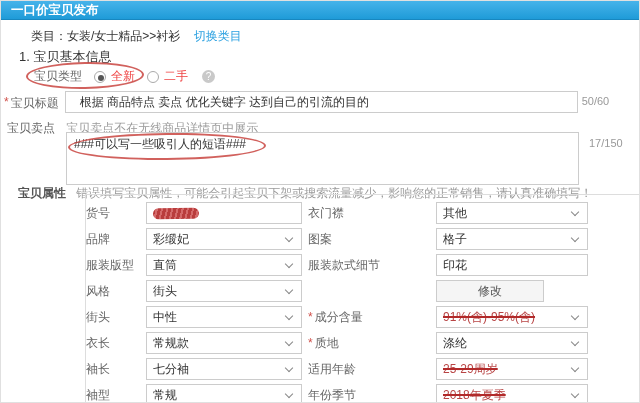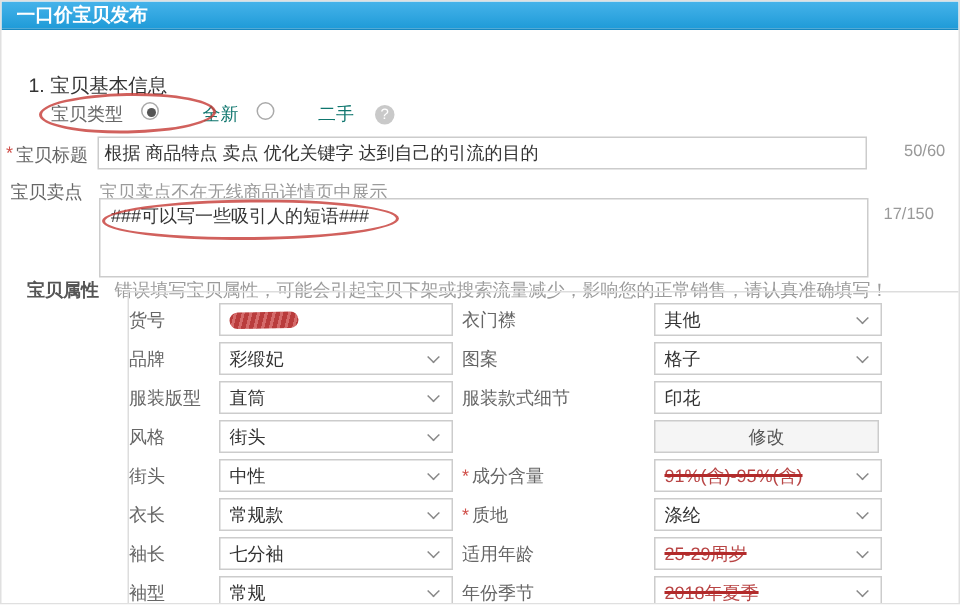--- a/index.html
+++ b/index.html
@@ -14,40 +14,40 @@
               color:#fff; font-weight:bold; font-size:12.5px; line-height:19px; padding-left:10px; }
 
   
   .crumbs { position:absolute; left:30px; top:27px; color:#333; }
   .crumbs .c-link { color:#2aa0e0; margin-left:10px; text-decoration:none; cursor:pointer; }
 
   .sec { position:absolute; left:18px; top:47px; font-size:13px; color:#333; }
 
   
   .type-row { position:absolute; left:33px; top:67px; display:flex; align-items:center; color:#666; }
-  .type-row .rgroup { display:flex; align-items:flex-start; margin-left:12px; color:#0f766e;gap:24px; }
+  .type-row .rgroup { display:flex; align-items:center; margin-left:12px; color:#ef4444; }
   .radio { display:inline-block; width:12px; height:12px; border:1px solid #aaa; border-radius:50%;
            background:#fff; position:relative; margin-right:5px; }
   .radio.sel::after { content:""; position:absolute; left:3px; top:3px; width:6px; height:6px;
            border-radius:50%; background:#555; }
   .help { display:inline-block; width:13px; height:13px; border-radius:50%; background:#c9c9c9;
           color:#fff; font-size:10px; line-height:13px; text-align:center; margin-left:14px; }
 
   .star { color:#d0504a; margin-right:2px; }
   .lbl { color:#666; }
   .hint { color:#9b9b9b; }
 
   
   .title-row { position:absolute; left:3px; top:90px; display:flex; align-items:flex-start; }
   .title-row .lbl { margin-top:4px; }
-  .inputbox { background:#fff; border:1px solid #ccc; height:22px; line-height:20px; padding:0 4px;
+  .inputbox { background:#fff; border:1px solid #ccc; height:22px; line-height:20px; padding:0 14px;
               overflow:hidden; white-space:nowrap; }
   .title-input { width:513px; margin-left:6px; }
   .counter { color:#999; font-size:11px; }
-  .title-counter { margin-left:25px; margin-top:4px; }
+  .title-counter { margin-left:4px; margin-top:4px; }
 
   
   .sp-row { position:absolute; left:6px; top:119px; }
   .sp-row .hint { margin-left:8px; }
   .textarea { position:absolute; left:65px; top:131px; width:513px; height:53px;
               border:1px solid #ccc; background:#fff; padding:3px 7px; line-height:17px; }
   .sp-counter { position:absolute; left:588px; top:136px; }
 
   
   .attr-row { position:absolute; left:17px; top:184px; }
@@ -58,21 +58,21 @@
   .panel { position:absolute; left:84px; top:193px; width:556px; height:210px;
            border-top:1px solid #ddd; border-left:1px solid #ddd; padding-top:7px; overflow:hidden; }
   .grid { display:grid; grid-template-columns:54px 156px 122px 152px; column-gap:6px; row-gap:4px;
           align-items:center; }
   .glbl { color:#666; text-align:left; line-height:14px; }
   .field, .selectbox { position:relative; height:22px; border:1px solid #ccc; background:#fff;
           line-height:20px; padding:0 6px; overflow:hidden; white-space:nowrap; }
   .selectbox { padding-right:22px; cursor:pointer; }
   .chev { position:absolute; right:9px; top:6px; width:6px; height:6px;
           border-right:1.5px solid #888; border-bottom:1.5px solid #888; transform:rotate(45deg); }
-  .btn { width:150px; height:22px; border:1px solid #ccc; background:#f5f5f5; color:#555;
+  .btn { width:108px; height:22px; border:1px solid #ccc; background:#f5f5f5; color:#555;
          text-align:center; line-height:20px; cursor:pointer; }
 
   
   .struck { color:#b84444; text-decoration:line-through; text-decoration-color:#b22a2a;
             text-decoration-thickness:2px; }
   .red-ellipse { position:absolute; border:2px solid rgba(197,58,52,.8); border-radius:50%;
             pointer-events:none; }
   .e1 { left:25px; top:61px; width:118px; height:27px; transform:rotate(-1deg); }
   .e2 { left:67px; top:132px; width:198px; height:27px; transform:rotate(-0.5deg); }
   .scribble { display:inline-block; width:46px; height:11px; margin-top:5px; border-radius:6px;
@@ -81,20 +81,24 @@
 </style>
 </head>
 <body>
 
 <div class="page">
 
   <div class="titlebar">
     <span>一口价宝贝发布</span>
   </div>
 
+  <div class="crumbs">
+    <span>类目：</span><span>女装/女士精品&gt;&gt;衬衫</span>
+    <a class="c-link">切换类目</a>
+  </div>
 
   <div class="sec">1. 宝贝基本信息</div>
 
   <div class="type-row">
     <span class="lbl">宝贝类型</span>
     <span class="rgroup">
       <span class="radio sel"></span>
       <span>全新</span>
     </span>
     <span class="rgroup">

